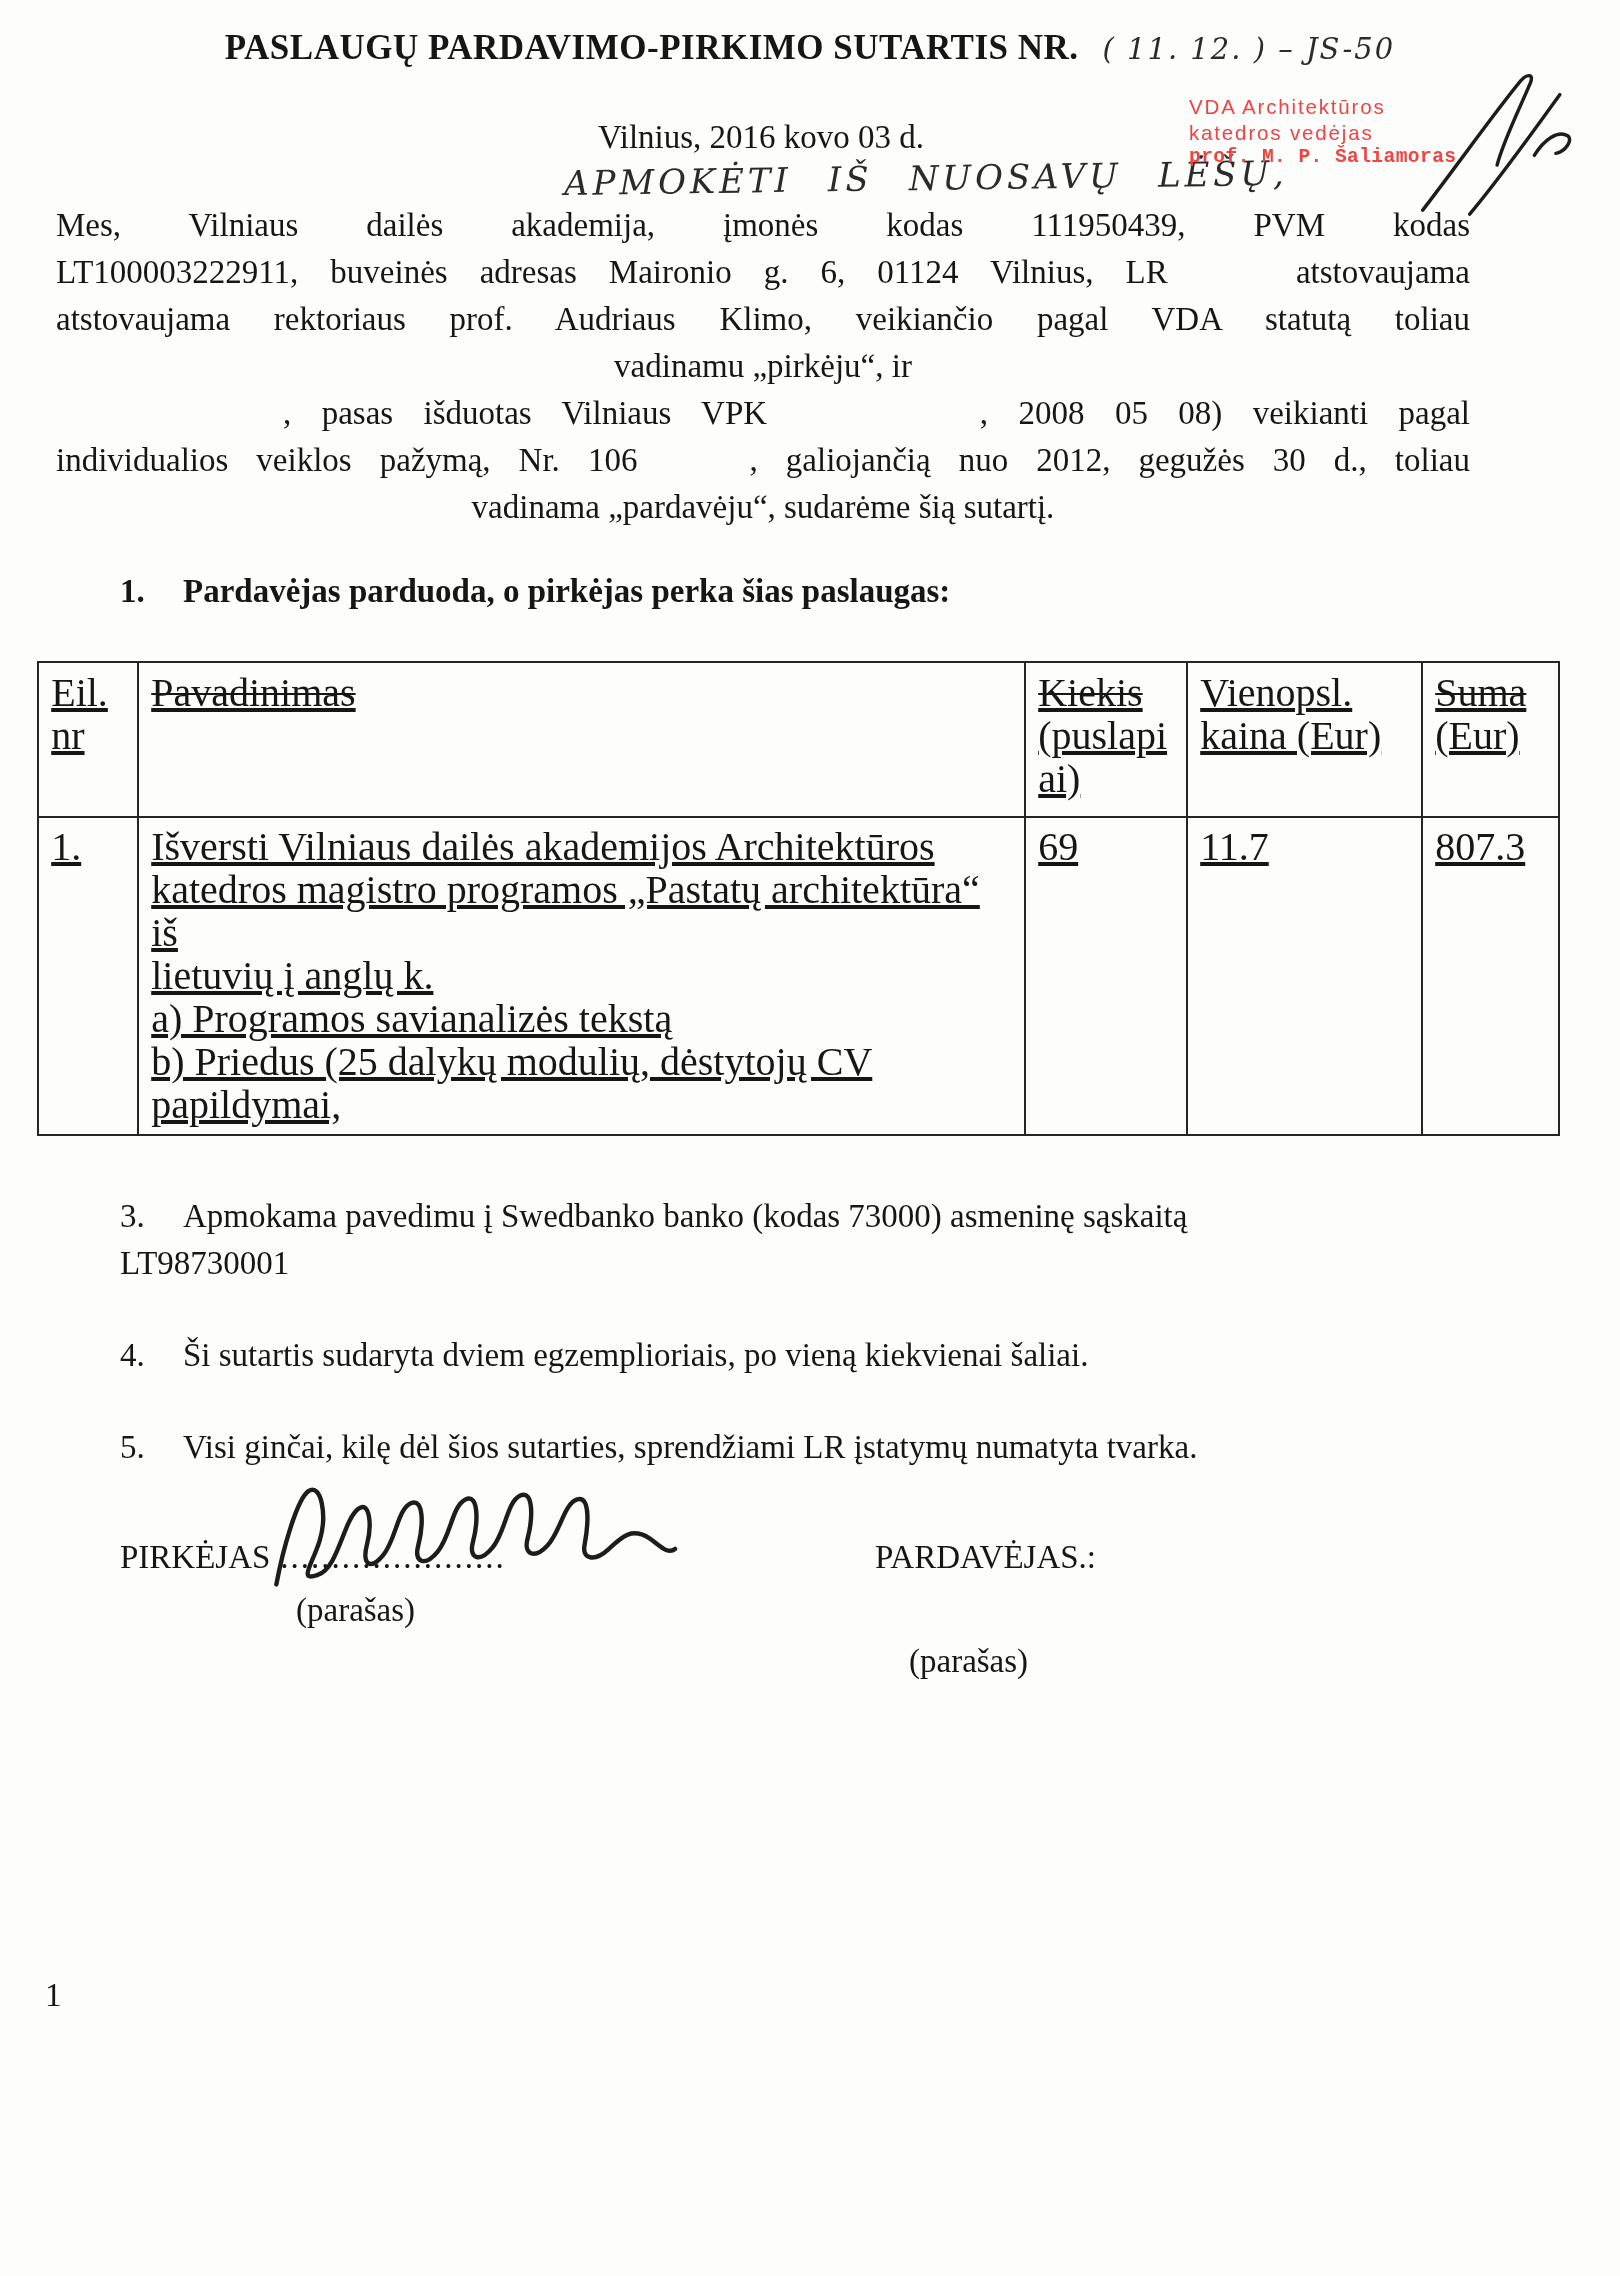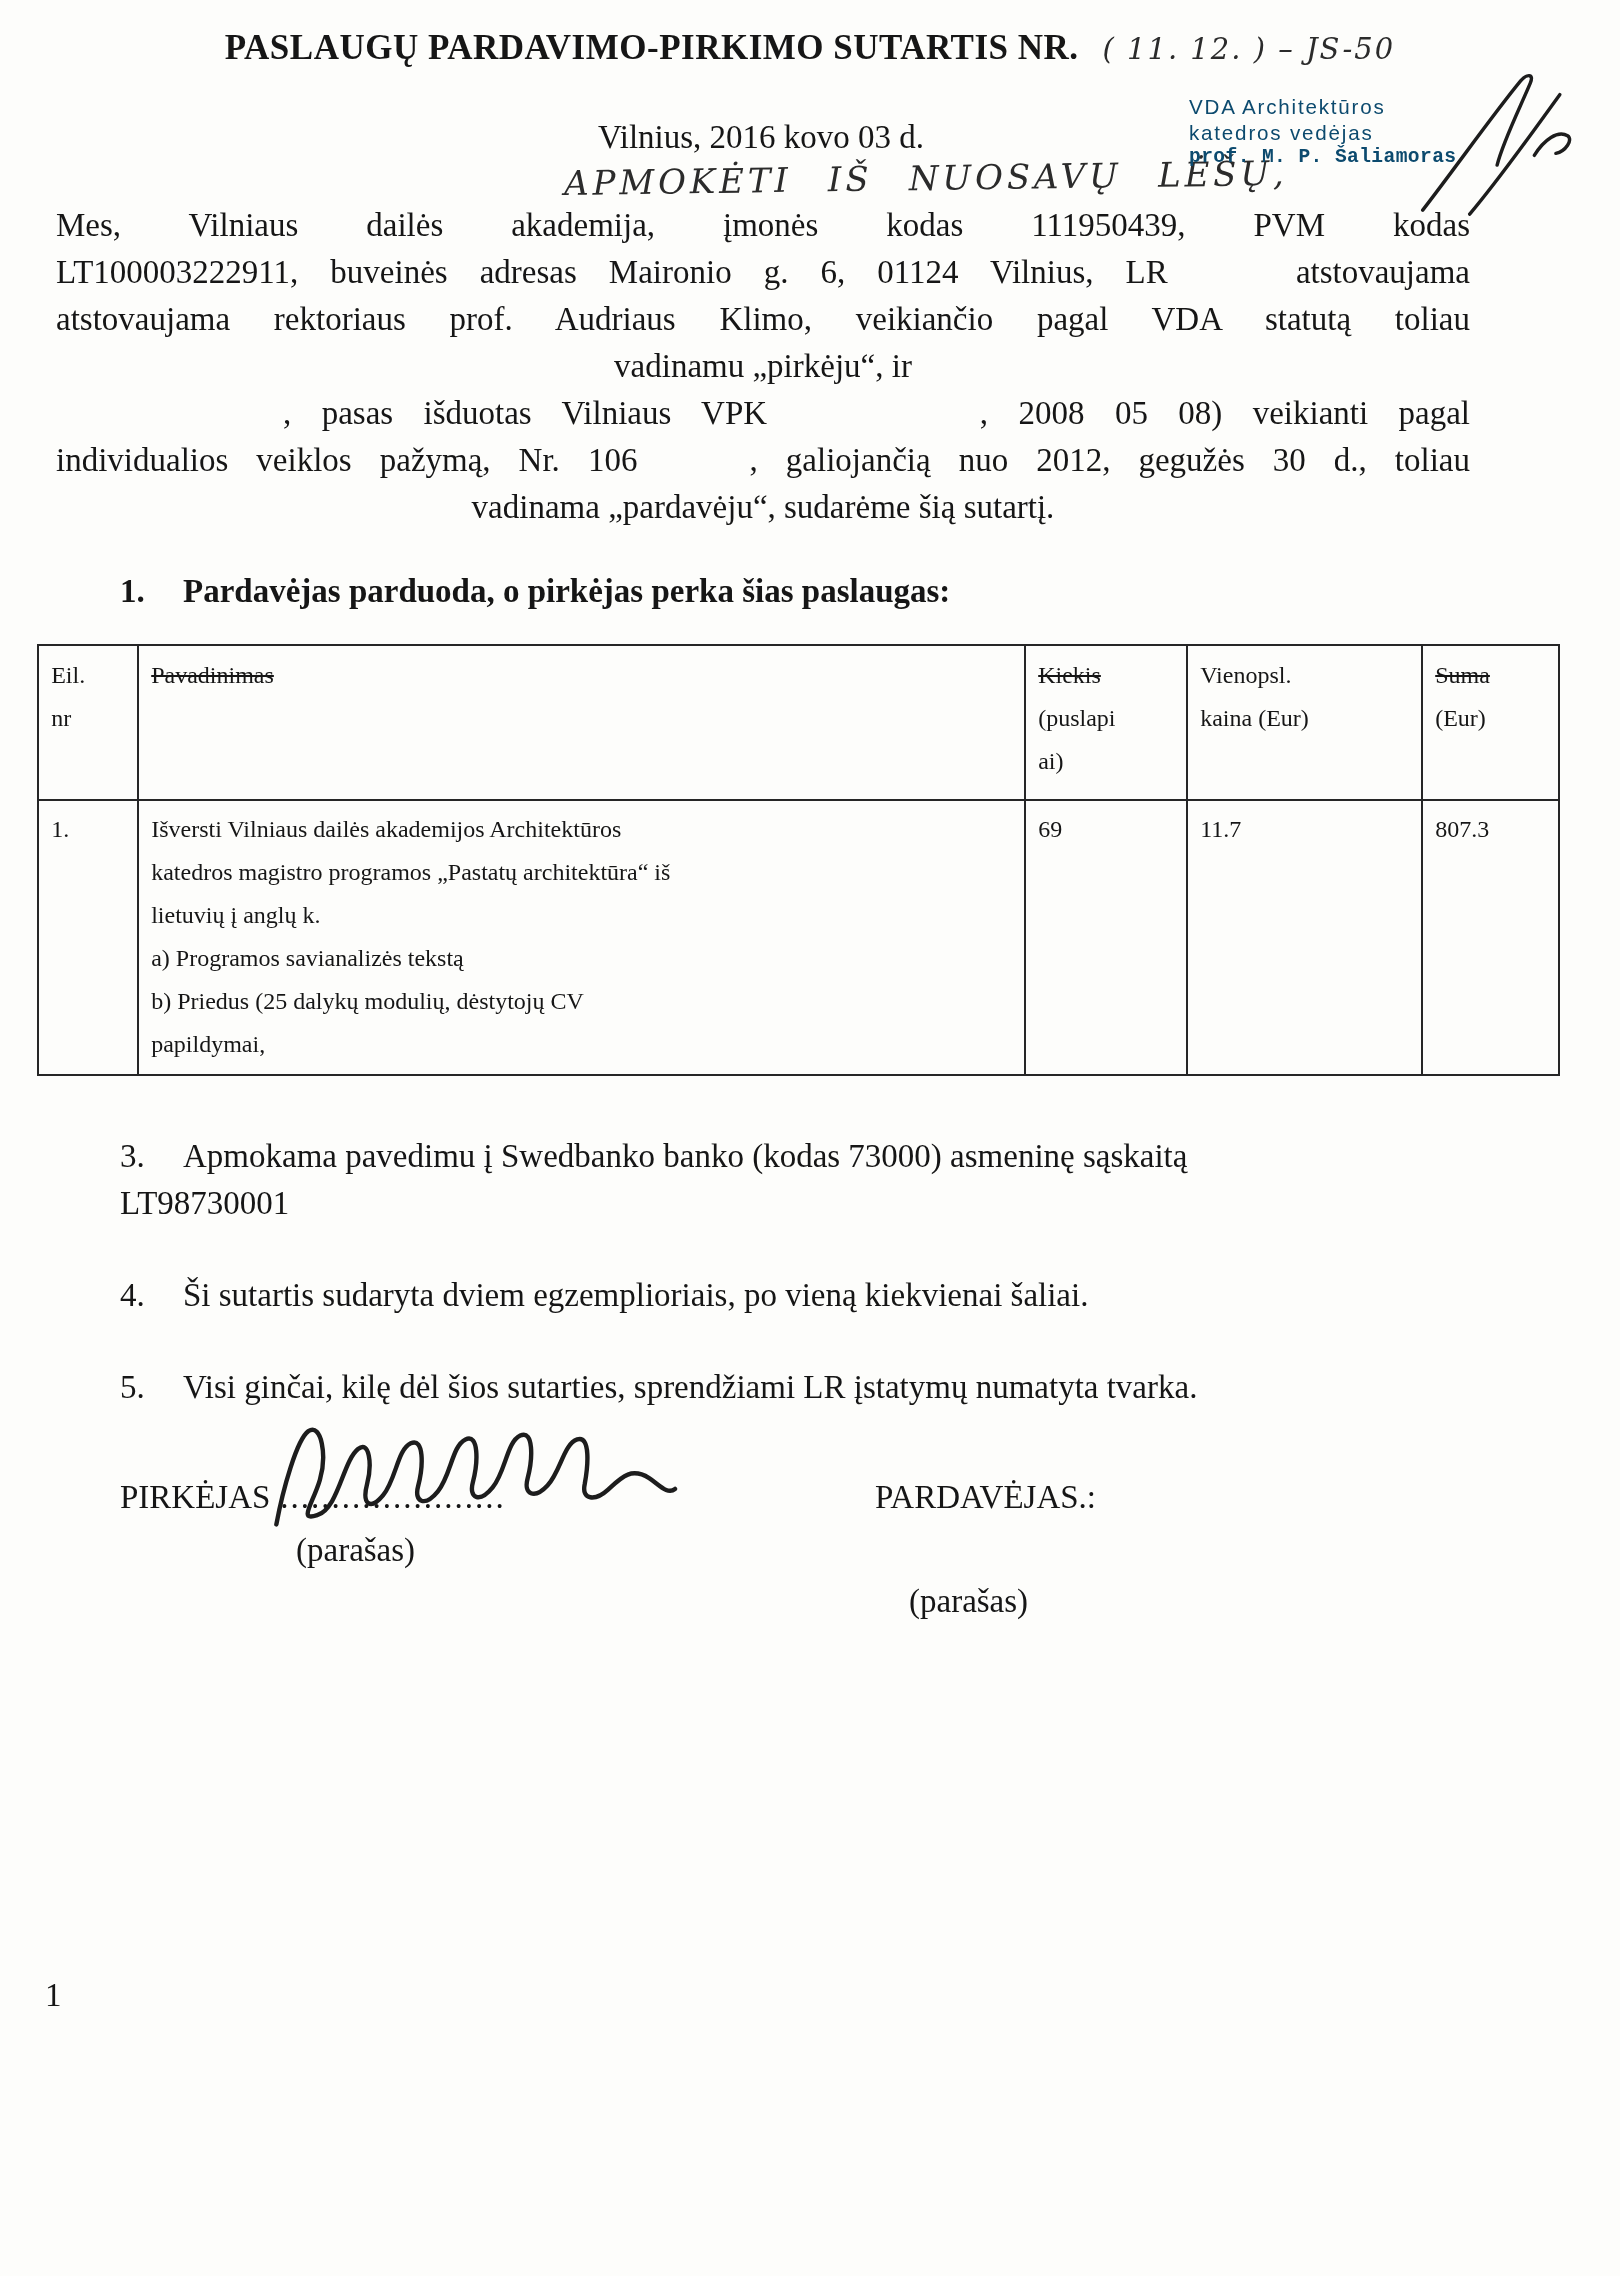--- a/index.html
+++ b/index.html
@@ -8,37 +8,37 @@
     background:#fdfdfb; color:#161616; overflow:hidden;
     font-family:"Liberation Serif", serif; font-size:33px; line-height:47px;
   }
   
   .title-line { position:absolute; top:23.5px; left:0; width:100%; text-align:center; box-sizing:border-box; white-space:nowrap; }
   .doc-title { font-weight:bold; font-size:35px; letter-spacing:0.5px; }
   .hand { font-family:"DejaVu Serif", serif; font-style:italic; color:#2b2b2b; }
   .title-annot { font-size:29px; margin-left:15.7px; letter-spacing:2px; }
   .date-line { position:absolute; top:114px; left:0; width:100%; text-align:center; transform:translateX(-49px); }
   .hand-note { position:absolute; top:155px; left:564px; font-size:34px; letter-spacing:3.9px; word-spacing:21.6px; transform:rotate(-0.8deg); white-space:nowrap; }
-  .stamp { position:absolute; top:94px; left:1189px; font-family:"Liberation Sans", sans-serif; font-size:20.6px; line-height:25.5px; letter-spacing:1.8px; color:#0c4a6e; }
+  .stamp { position:absolute; top:94px; left:1189px; font-family:"Liberation Sans", sans-serif; font-size:20.6px; line-height:25.5px; letter-spacing:1.8px; color:#ef4444; }
   .stamp-bold { font-weight:bold; font-size:19.6px; letter-spacing:0.4px;font-family:Liberation Mono, monospace; }
   .sig-stamp { position:absolute; top:69px; left:1409px; }
   
   .body { position:absolute; top:202px; left:56px; width:1414px; }
   .para { margin:0; }
   .spread { white-space:pre-line; text-align:justify; text-align-last:justify; }
   .plain { text-align:center; }
   .indent { text-indent:227px; }
   .clause { margin-left:64px; }
   .clause-1 { margin-top:37px;font-weight:bold; }
   .cnum { display:inline-block; min-width:63px; }
   .clause-text { white-space:pre-line; }
   .clauses { margin-top:57px; }
   .clauses .clause { margin-bottom:45px; }
   
-  .services { border-collapse:collapse; table-layout:fixed; width:1521px; margin-left:-18.6px; margin-top:29px; font-size:24px; }
+  .services { border-collapse:collapse; table-layout:fixed; width:1521px; margin-left:-18.6px; margin-top:46px; font-size:40px;text-decoration:underline; }
   .services th, .services td { border:2.9px solid #262626; vertical-align:top; padding:7.8px 11.8px; font-weight:normal; text-align:left; line-height:43px; }
   .services thead th { height:137px; }
   .hl { display:block; }
   .struck { text-decoration:line-through; text-decoration-thickness:2px; }
   .c-name { white-space:pre-line; line-height:44px; }
   .c-center { text-align:center; font-weight:bold; }
   .c-right { text-align:right; font-weight:bold; }
   
   .sig-row { display:flex; margin-top:63px; margin-left:64px; }
   .buyer { width:755px; position:relative; }

